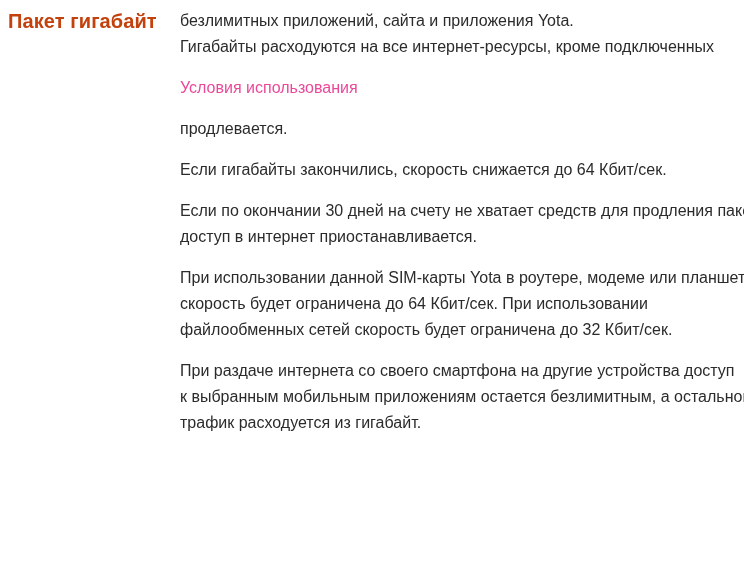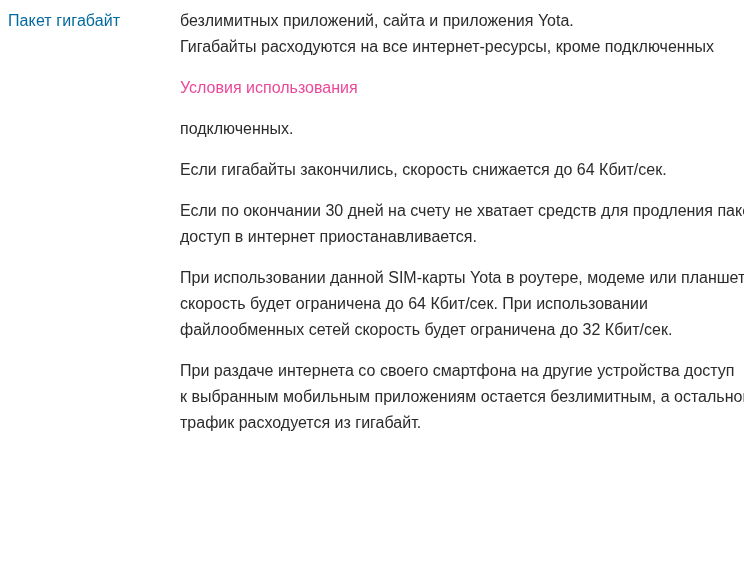--- a/index.html
+++ b/index.html
@@ -20,24 +20,24 @@
     display: flex;
     align-items: flex-start;
     padding: 8px 8px 0 8px;
   }
   .label-col {
     width: 172px;
     flex-shrink: 0;
     box-sizing: border-box;
   }
   .row-label {
-    font-size: 16px;
-    font-weight: normal;
+    font-size: 20px;
+    font-weight: bold;
     line-height: 26px;
-    color: #0369a1;
+    color: #c2410c;
     letter-spacing: 0.1px;
   }
   .content-col {
     flex: 1;
     min-width: 0;
     font-size: 16px;
     line-height: 26px;
     color: #2b2b2b;
   }
   .para {
@@ -67,21 +67,21 @@
         <div class="line">безлимитных приложений, сайта и приложения Yota.</div>
         <div class="line">Гигабайты расходуются на все интернет-ресурсы, кроме подключенных</div>
       </div>
 
       <div class="para">
       </div>
 
       <div class="para subheading">Условия использования</div>
 
       <div class="para">
-        <div class="line">подключенных.</div>
+        <div class="line">продлевается.</div>
       </div>
 
       <div class="para">
         <div class="line">Если гигабайты закончились, скорость снижается до 64 Кбит/сек.</div>
       </div>
 
       <div class="para">
         <div class="line">Если по окончании 30 дней на счету не хватает средств для продления пакета,</div>
         <div class="line">доступ в интернет приостанавливается.</div>
       </div>

